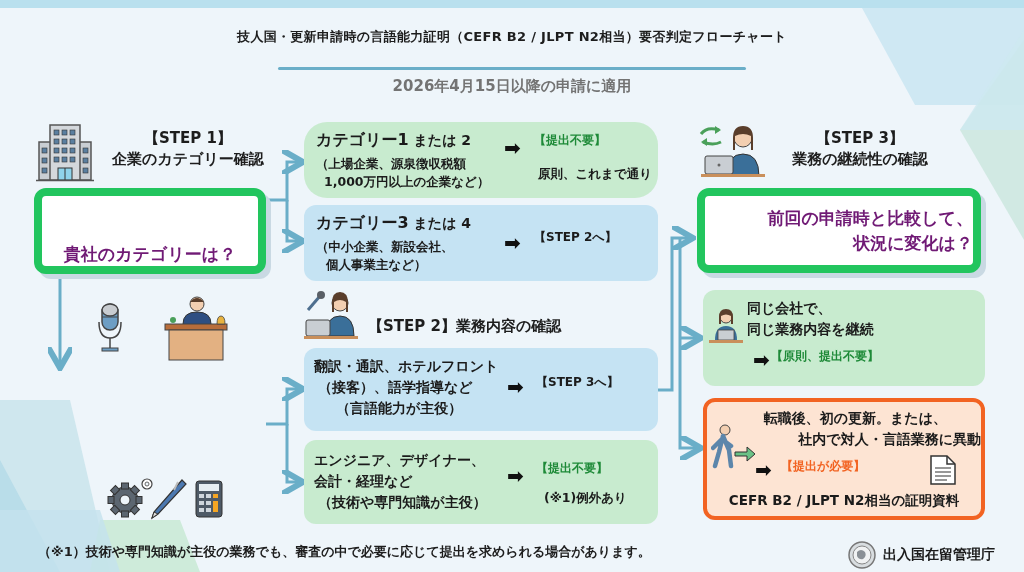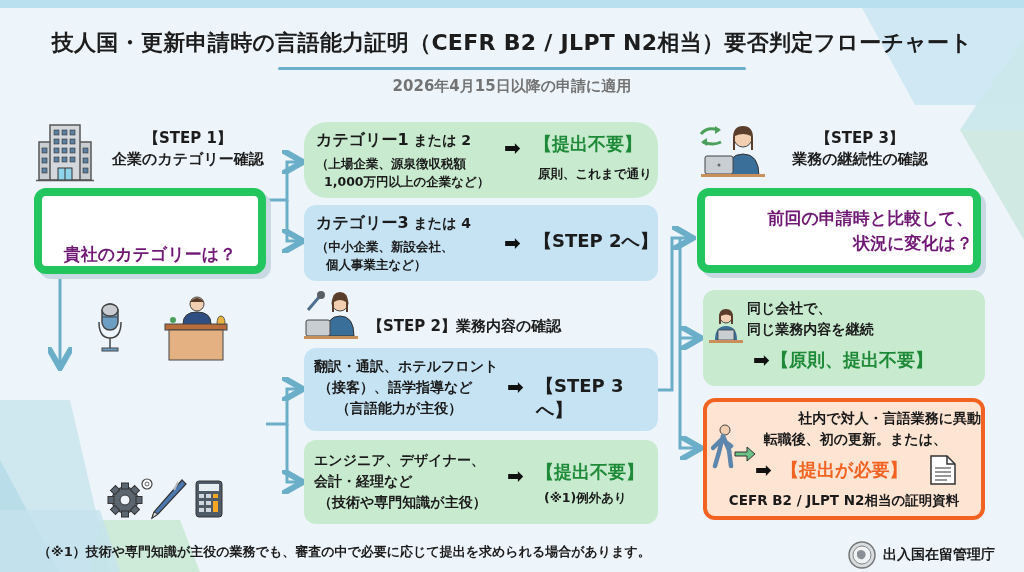--- a/index.html
+++ b/index.html
@@ -8,21 +8,21 @@
     font-family: "DejaVu Sans", "Liberation Sans", sans-serif;
     background: #eef5fa;
     position: relative;
     color: #1b1b1b;
   }
   .bg { position: absolute; inset: 0; overflow: hidden; z-index: 0; }
   .bg .topband { position: absolute; left: 0; top: 0; width: 1024px; height: 8px; background: #b9e0ee; }
   .abs { position: absolute; }
   .layer { position: absolute; inset: 0; z-index: 2; }
 
-  .title { position: absolute; left: 0; top: 28px; width: 1024px; text-align: center; font-weight: bold; font-size: 22px; color: #1d1d1d; letter-spacing: 0.3px; }
+  .title { position: absolute; left: 0; top: 28px; width: 1024px; text-align: center; font-weight: bold; font-size: 13px; color: #1d1d1d; letter-spacing: 0.3px; }
   .title-rule { position: absolute; left: 278px; top: 67px; width: 468px; height: 3px; background: #6aaec8; border-radius: 2px; }
   .subtitle { position: absolute; left: 0; top: 77px; width: 1024px; text-align: center; font-weight: bold; font-size: 15px; color: #737373; }
 
   .step-label { position: absolute; font-weight: bold; font-size: 15px; text-align: center; line-height: 21px; color: #1d1d1d; }
 
   .qbox {
     position: absolute; background: #fff; border: 8px solid #22c55e; border-radius: 12px;
     box-shadow: 5px 5px 0 #c9d9e3; display: flex; align-items: flex-end; justify-content: center;
     text-align: center; font-weight: bold; color: #701a75;
   }
@@ -30,21 +30,21 @@
   .green { background: #c8ebcf; }
   .blue { background: #c5e3f3; }
   .orange { background: #fde4d3; border: 4px solid #f26322; border-radius: 12px; }
 
   .t-big { font-weight: bold; font-size: 16px; }
   .t-sm { font-weight: bold; font-size: 12.5px; }
   .t-med { font-weight: bold; font-size: 14px; }
   .green-txt { color: #1e8a38; }
   .orange-txt { color: #f26322; }
   .arrow-big { display: inline-block; font-size: 20px; font-weight: bold; color: #111; }
-  .result { font-weight: bold; font-size: 18px; }
+  .result { font-weight: bold; font-size: 12px; }
   .note { position: absolute; left: 38px; top: 543px; font-size: 13px; font-weight: bold; color: #1d1d1d; }
   .logo { position: absolute; left: 847px; top: 540px; display: flex; align-items: center; gap: 6px; }
   .logo span { font-weight: bold; font-size: 14px; }
 
   svg.connectors { position: absolute; left: 0; top: 0; width: 1024px; height: 572px; z-index: 1; }
 </style>
 </head>
 <body>
 
 <div class="bg">
@@ -297,22 +297,22 @@
 
   <div class="cbox orange" style="left:703px;top:398px;width:282px;height:122px;">
     <div class="abs" style="left:4px;top:22px;">
       <svg width="46" height="46" viewBox="0 0 46 46">
         <circle cx="14" cy="6" r="5" fill="#f3cfb1" stroke="#444" stroke-width="1"></circle>
         <path d="M12,12 L8,28 L4,42 M12,12 L18,26 L20,42 M10,16 L2,24 M12,16 L20,22" fill="none" stroke="#5c86ab" stroke-width="4.5" stroke-linecap="round"></path>
         <path d="M24,28 H36 V23 L44,30 L36,37 V32 H24 Z" fill="#6bc287" stroke="#333" stroke-width="1"></path>
       </svg>
     </div>
     <div class="abs t-med" style="left:30px;top:6px;line-height:21px;text-align:right;width:210px;">
+      <div>転職後、初の更新。または、</div>
       <div style="margin-right:-34px;">社内で対人・言語業務に異動</div>
-      <div>転職後、初の更新。または、</div>
     </div>
     <div class="abs" style="left:48px;top:56px;"><span class="arrow-big">➡</span></div>
     <div class="abs result orange-txt" style="left:74px;top:56px;">【提出が必要】</div>
     <div class="abs" style="left:222px;top:52px;">
       <svg width="28" height="32" viewBox="0 0 28 32">
         <path d="M2,2 H18 L26,10 V30 H2 Z" fill="#fff" stroke="#333" stroke-width="1.5"></path>
         <path d="M18,2 V10 H26" fill="none" stroke="#333" stroke-width="1.5"></path>
         <path d="M6,14 H22 M6,18 H22 M6,22 H22 M6,26 H18" stroke="#333" stroke-width="1.2"></path>
       </svg>
     </div>

